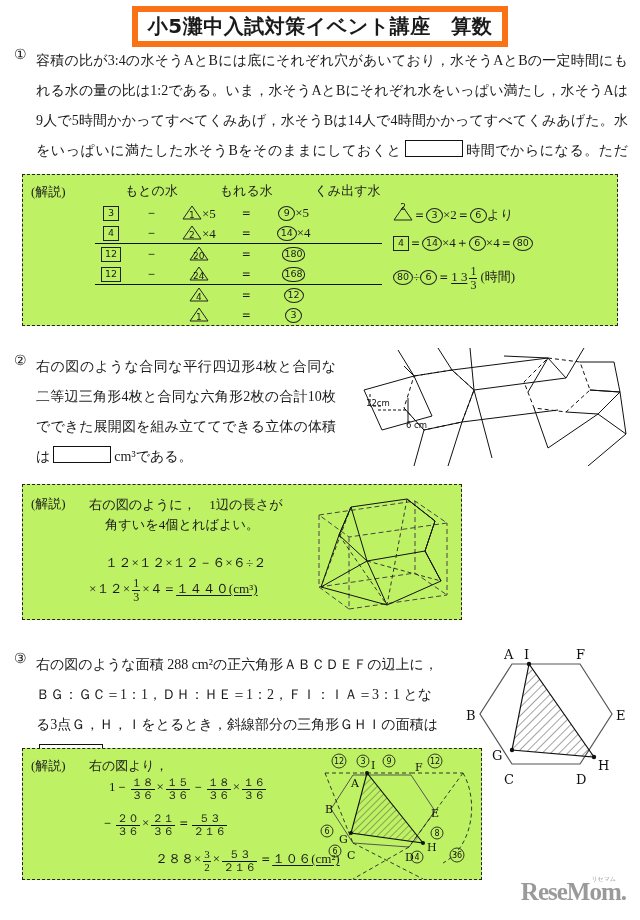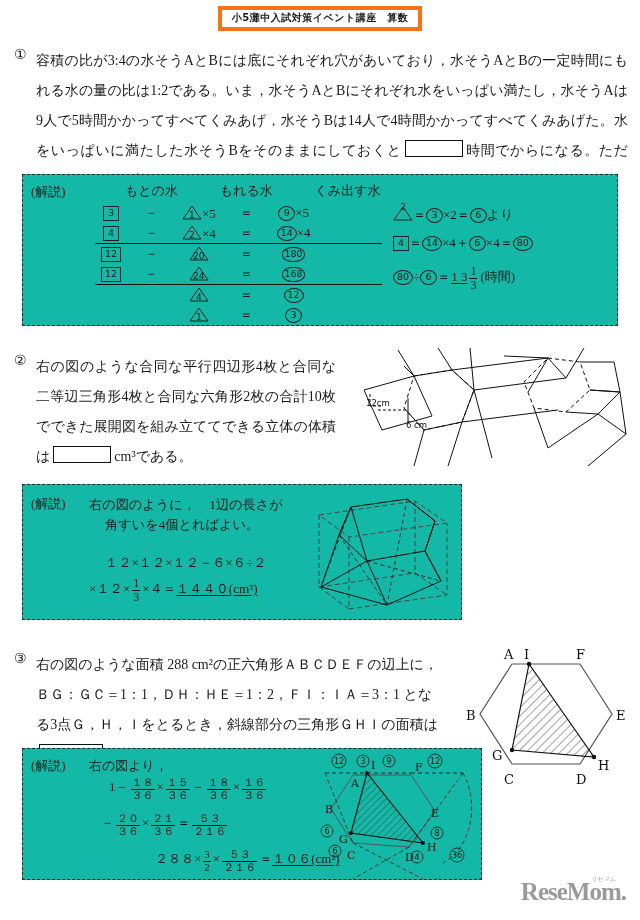--- a/index.html
+++ b/index.html
@@ -7,39 +7,39 @@
     width:640px;height:920px;background:#ffffff;
     font-family:"Liberation Serif","DejaVu Serif",serif;
     color:#1a1a1a;position:relative;overflow:hidden;
     -webkit-font-smoothing:none;
   }
   .page{position:relative;width:640px;height:920px;}
 
   
   .title-wrap{position:absolute;left:0;top:6px;width:640px;text-align:center;}
   .title-box{
-    display:inline-block;border:4px solid #f97316;padding:2px 10px 3px 10px;
+    display:inline-block;border:6px solid #f97316;padding:2px 10px 3px 10px;
     font-family:"DejaVu Sans","Liberation Sans",sans-serif;
-    font-size:10px;font-weight:bold;letter-spacing:.5px;line-height:1.2;
+    font-size:20px;font-weight:bold;letter-spacing:.5px;line-height:1.2;
   }
 
   
   .qnum{position:absolute;font-size:14px;}
   .qbody{position:absolute;font-size:14px;line-height:30px;text-align:justify;}
   .qbody p{margin:0;}
 
   .ansbox{
     display:inline-block;border:1.3px solid #111;background:#fff;
     width:56px;height:15px;vertical-align:-2px;margin:0 3px;
   }
   .ansbox.wide{width:62px;}
 
   
   .kaisetsu{
-    position:absolute;border:1.6px dashed #222;box-sizing:border-box;background:#14b8a6;
+    position:absolute;border:1.6px dashed #222;box-sizing:border-box;background:#bef264;
   }
   .kai-label{font-size:13px;}
   .kai-text{font-size:13.2px;line-height:20px;}
   .frac{display:inline-block;vertical-align:-8px;text-align:center;line-height:1.05;margin:0 2px;}
   .frac .num{display:block;font-size:12px;border-bottom:1.2px solid #111;padding:0 1px;}
   .frac .den{display:block;font-size:12px;padding:0 1px;}
   .frac.sm .num,.frac.sm .den{font-size:11px;}
   .uline{text-decoration:underline;text-underline-offset:2px;}
 
   

